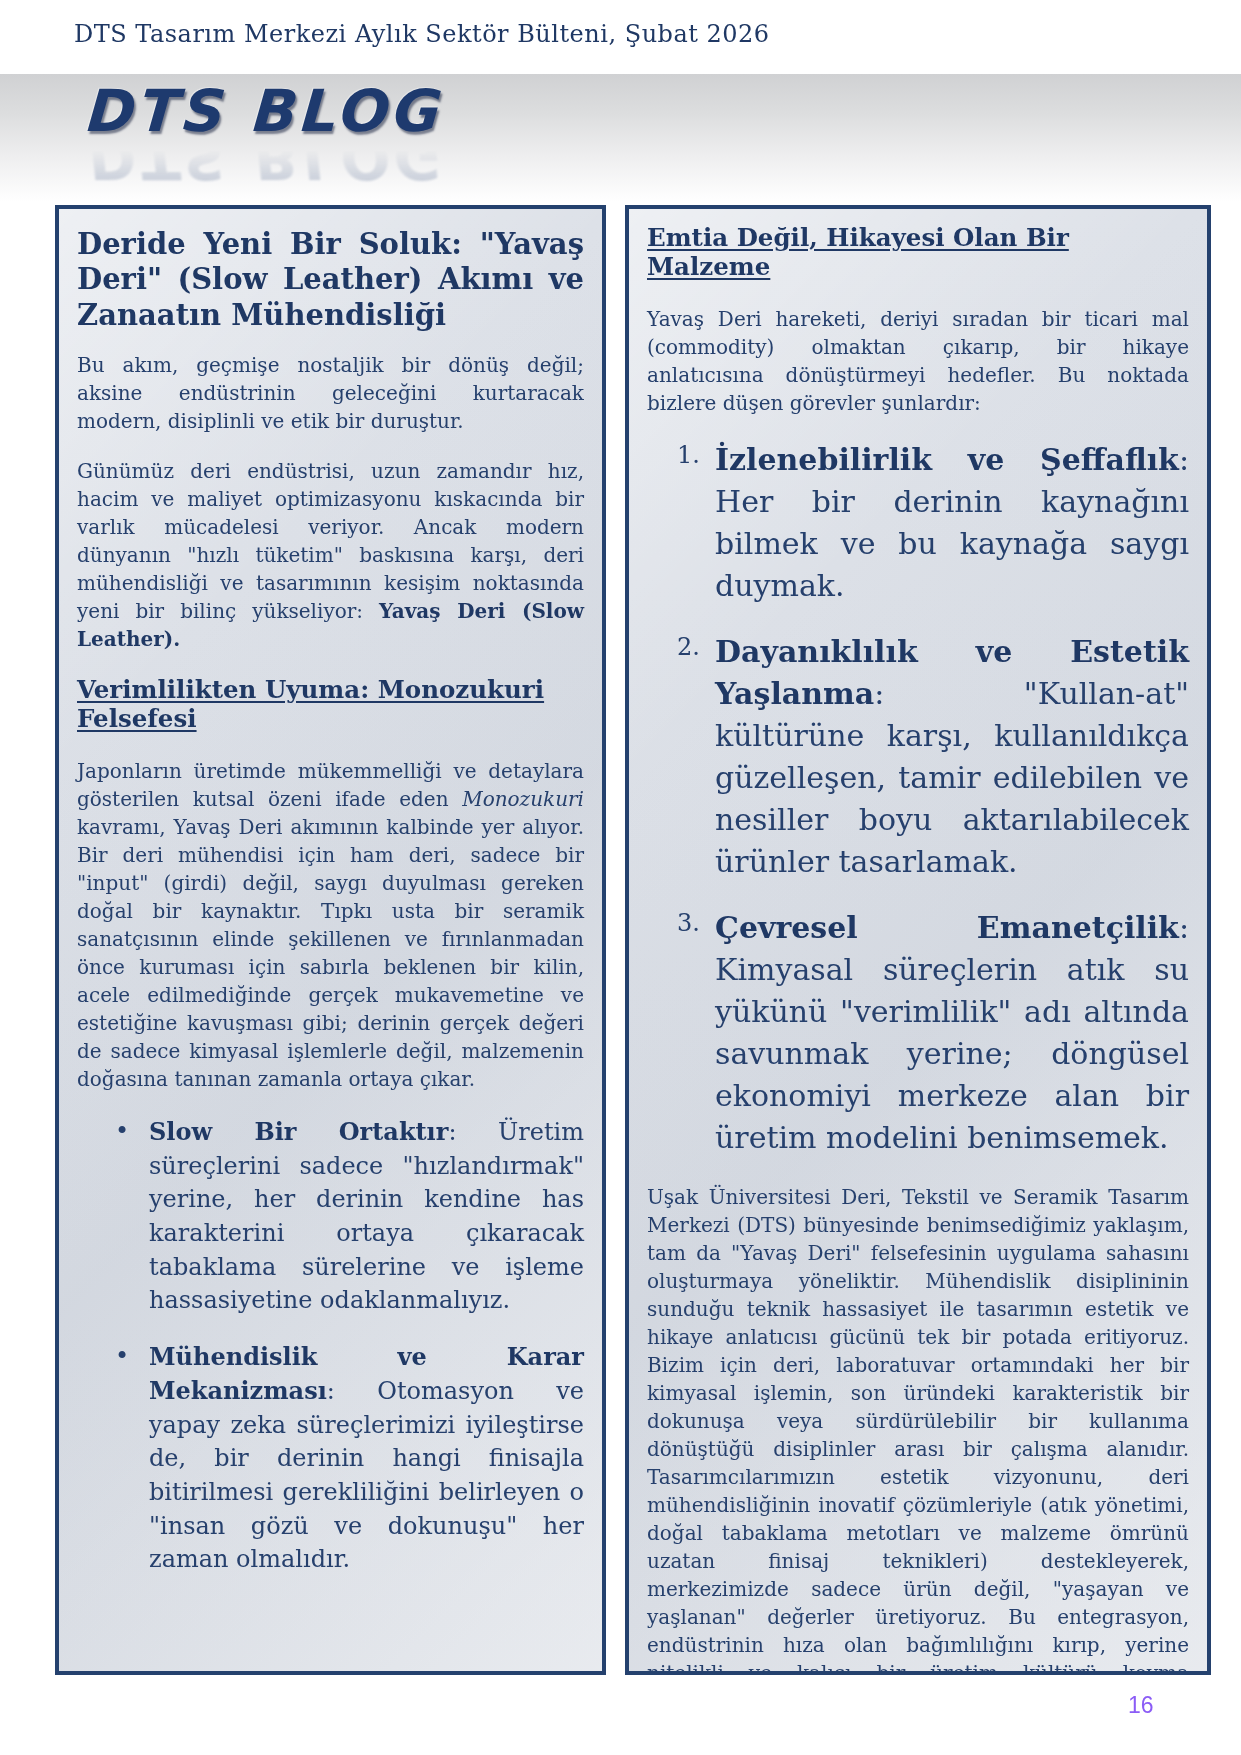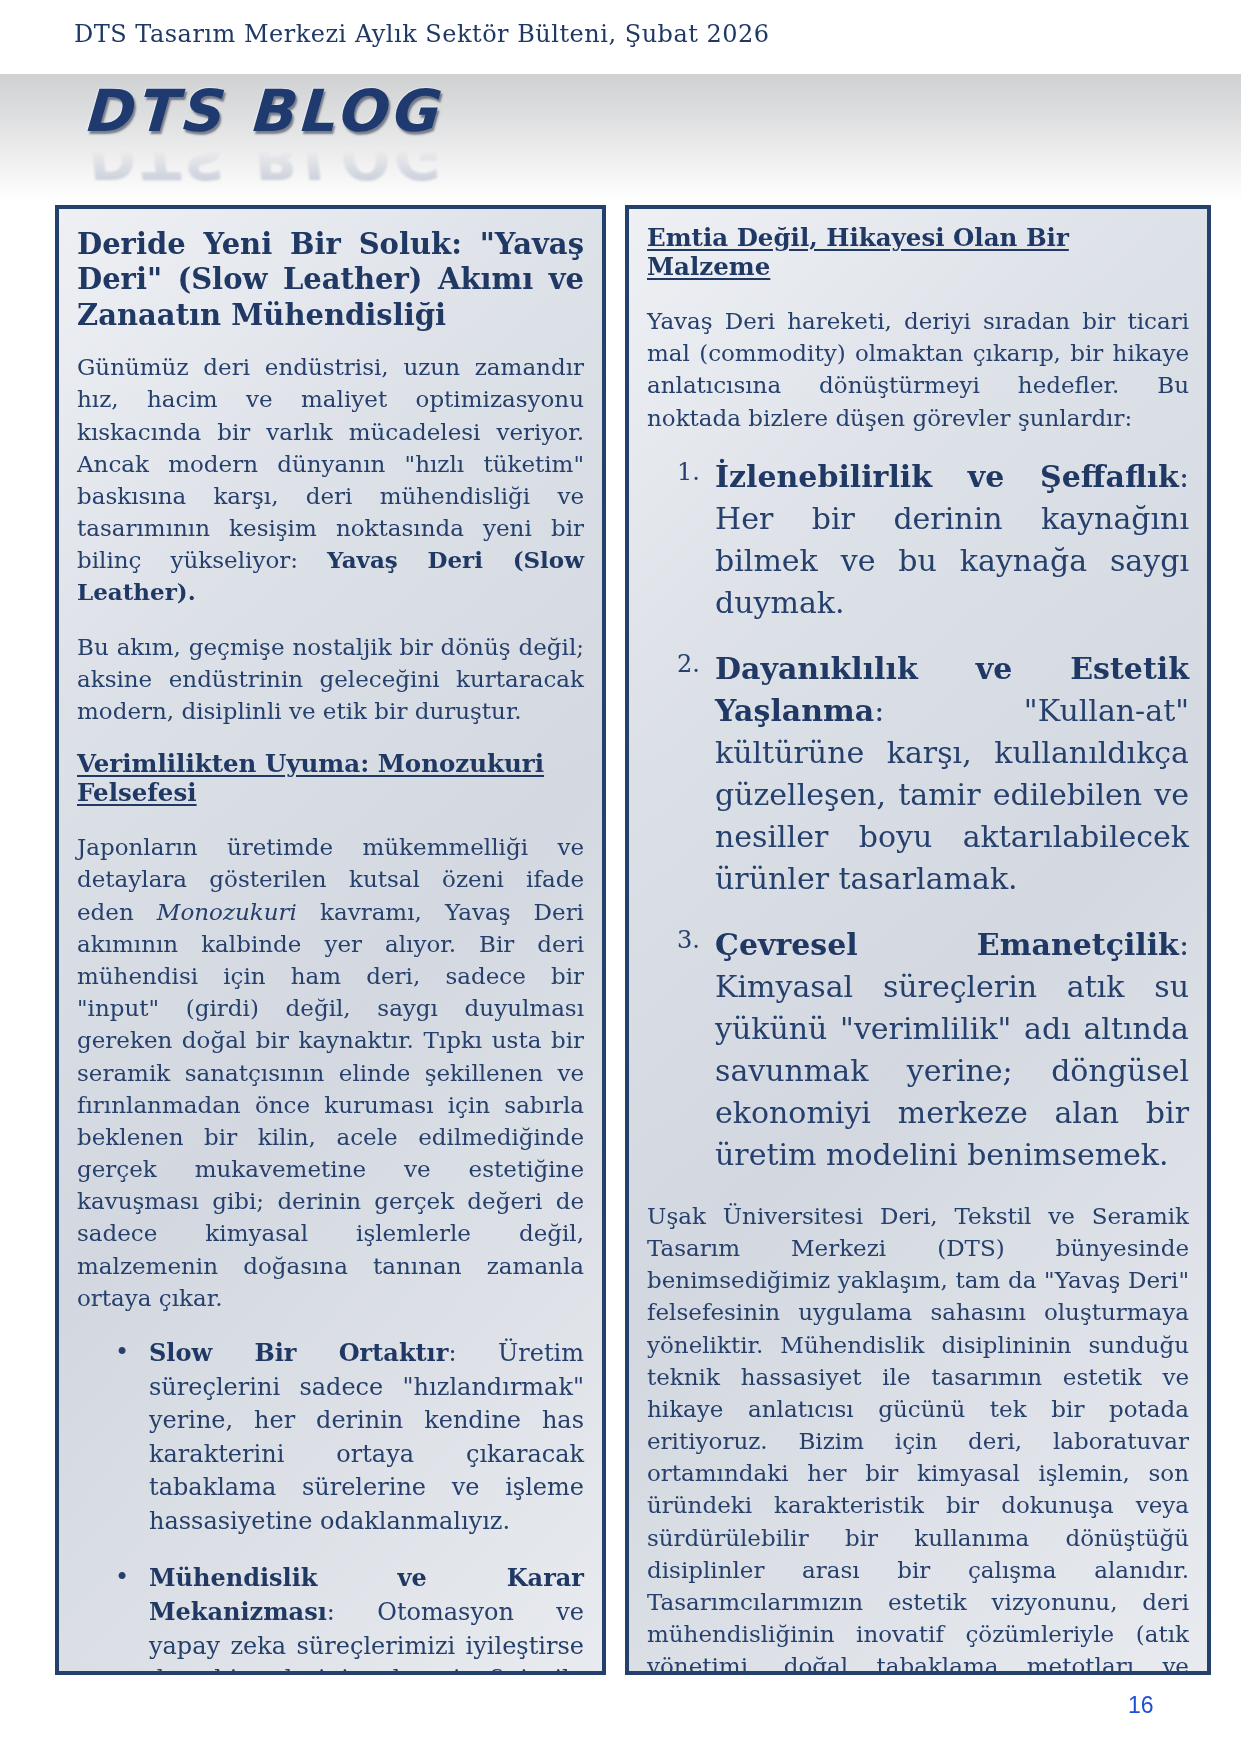--- a/index.html
+++ b/index.html
@@ -60,21 +60,21 @@
     font-size:29px; font-weight:bold; color:#1f3864;
     line-height:1.22; text-align:justify;
     margin:8px 0 18px 0;
   }
   .section-h {
     font-size:24.5px; font-weight:bold; color:#1f3864;
     text-decoration:underline; text-underline-offset:3px;
     margin:4px 0 24px 0;
   }
   p.body-p {
-    font-size:23px; line-height:1.4; text-align:justify;
+    font-size:20px; line-height:1.4; text-align:justify;
     margin:0 0 22px 0; color:#26406d;
   }
   .emph-bold { font-weight:bold; color:#1f3864; }
   .emph-italic { font-style:italic; }
 
   .bullet-item {
     display:flex; margin:0 0 22px 0; padding-left:38px;
   }
   .bullet-marker {
     width:34px; flex:none; font-size:24px; line-height:1.4; color:#26406d;
@@ -89,41 +89,41 @@
   .num-marker {
     width:38px; flex:none; font-size:24px; line-height:1.4; color:#26406d;
   }
   .num-body {
     flex:1; font-size:30px; line-height:1.4; text-align:justify; color:#26406d;
   }
 
   .page-number {
     position:absolute; left:1128px; top:1692px;
     font-family:"Liberation Sans","DejaVu Sans",sans-serif;
-    font-size:23px; color:#1d4ed8;
+    font-size:23px; color:#8b5cf6;
   }
 </style>
 </head>
 <body>
 
 <div class="header-line">DTS Tasarım Merkezi Aylık Sektör Bülteni, Şubat 2026</div>
 
 <div class="banner"></div>
 
 <div class="logo-wrap">
   <span class="logo-text">DTS BLOG</span>
   <span class="logo-reflection">DTS BLOG</span>
 </div>
 
 <div class="box box-left">
   <div class="article-title">Deride Yeni Bir Soluk: "Yavaş Deri" (Slow Leather) Akımı ve Zanaatın Mühendisliği</div>
 
+  <p class="body-p">Bu akım, geçmişe nostaljik bir dönüş değil; aksine endüstrinin geleceğini kurtaracak modern, disiplinli ve etik bir duruştur.</p>
+
   <p class="body-p"><span>Günümüz deri endüstrisi, uzun zamandır hız, hacim ve maliyet optimizasyonu kıskacında bir varlık mücadelesi veriyor. Ancak modern dünyanın "hızlı tüketim" baskısına karşı, deri mühendisliği ve tasarımının kesişim noktasında yeni bir bilinç yükseliyor: </span><span class="emph-bold">Yavaş Deri (Slow Leather).</span></p>
-
-  <p class="body-p">Bu akım, geçmişe nostaljik bir dönüş değil; aksine endüstrinin geleceğini kurtaracak modern, disiplinli ve etik bir duruştur.</p>
 
   <div class="section-h">Verimlilikten Uyuma: Monozukuri Felsefesi</div>
 
   <p class="body-p"><span>Japonların üretimde mükemmelliği ve detaylara gösterilen kutsal özeni ifade eden </span><span class="emph-italic">Monozukuri</span><span> kavramı, Yavaş Deri akımının kalbinde yer alıyor. Bir deri mühendisi için ham deri, sadece bir "input" (girdi) değil, saygı duyulması gereken doğal bir kaynaktır. Tıpkı usta bir seramik sanatçısının elinde şekillenen ve fırınlanmadan önce kuruması için sabırla beklenen bir kilin, acele edilmediğinde gerçek mukavemetine ve estetiğine kavuşması gibi; derinin gerçek değeri de sadece kimyasal işlemlerle değil, malzemenin doğasına tanınan zamanla ortaya çıkar.</span></p>
 
   <div class="bullet-item">
     <span class="bullet-marker">•</span>
     <span class="bullet-body"><span class="emph-bold">Slow Bir Ortaktır</span><span>: </span><span>Üretim süreçlerini sadece "hızlandırmak" yerine, her derinin kendine has karakterini ortaya çıkaracak tabaklama sürelerine ve işleme hassasiyetine odaklanmalıyız.</span></span>
   </div>
 

